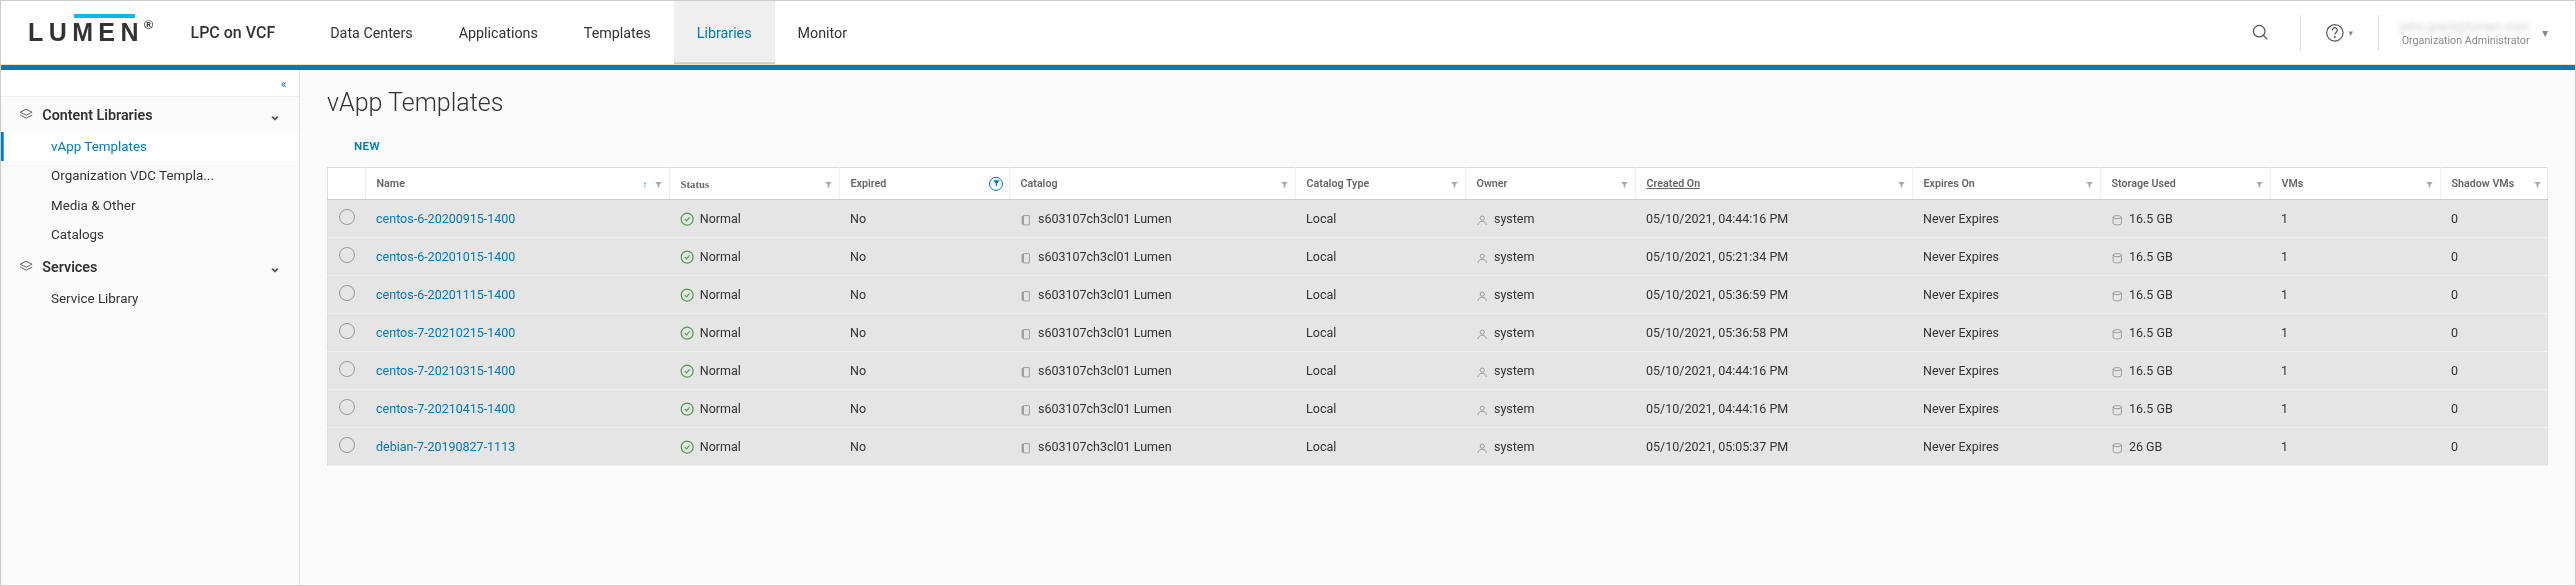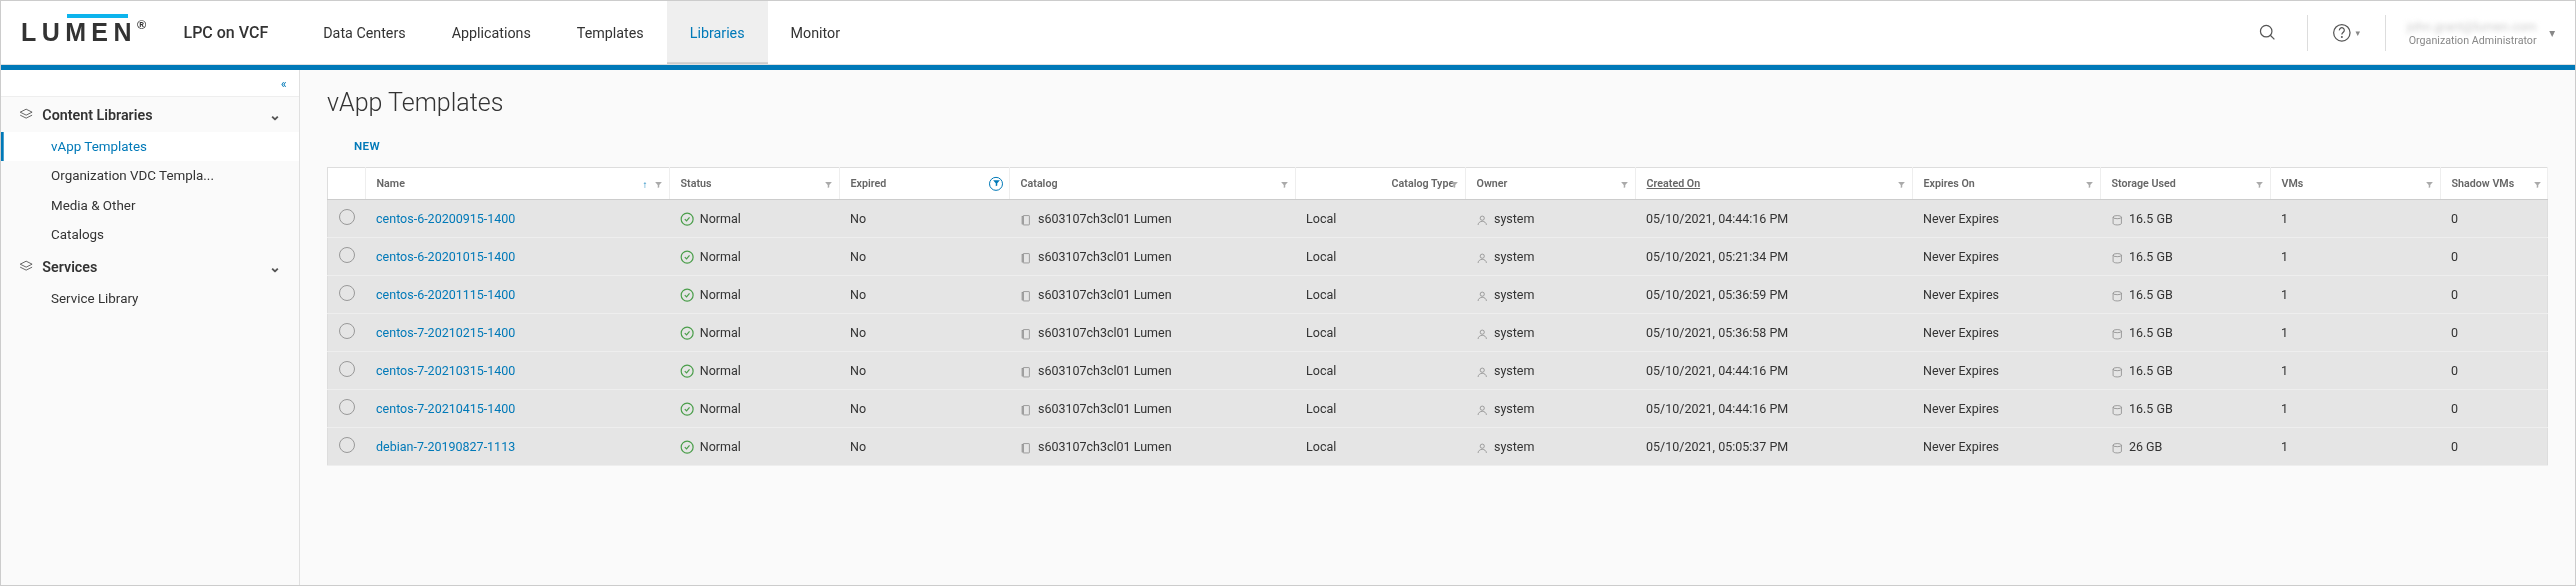--- a/index.html
+++ b/index.html
@@ -1,19 +1,19 @@
 <!DOCTYPE html>
 <html style="font-size:14.3px"><head>
   <meta charset="utf-8">
   <style>
     *{box-sizing:border-box;margin:0;padding:0}
     body{font-family:-apple-system,BlinkMacSystemFont,"Segoe UI",Roboto,sans-serif;font-size:11.6px;color:#333;background:#fff;width:2576px}
     .app{display:flex;flex-direction:column;border:1.8px solid #ccc;width:2576px;height:586px}
     
-    .topnav{display:flex;align-items:center;height:64px;border-bottom:0.9px solid #e0e0e0;padding:0 20px}
+    .topnav{display:flex;align-items:center;height:64px;border-bottom:0.9px solid #e0e0e0;padding:0 27px}
     .logo{font-size:25px;font-weight:700;letter-spacing:5.4px;font-family:Arial,sans-serif;margin-right:32px;position:relative}
     .logo-bar{position:absolute;top:-3.6px;left:46px;width:61px;height:3.6px;background:#0db4ed}
     .site-name{font-size:16px;font-weight:500;margin-right:32px}
     .nav-items{display:flex;align-items:stretch;height:100%}
     .nav-item{display:flex;align-items:center;padding:0 23px;font-size:14.3px;color:#333;cursor:pointer}
     .nav-item.active{background:#efefef;color:#0079b8;box-shadow:inset 0 -1.8px 0 #ccc}
     .top-right{margin-left:auto;display:flex;align-items:center;gap:21.5px}
     .icon-btn{width:34px;height:34px;display:flex;align-items:center;justify-content:center;cursor:pointer;color:#555}
     .divider{width:0.9px;height:36px;background:#ddd}
     .user-block{display:flex;flex-direction:column;align-items:flex-end;padding-right:7.2px}
@@ -130,32 +130,32 @@
       <h1 class="page-title">vApp Templates</h1>
       <span class="new-btn">NEW</span>
 
       <table class="table">
         <thead>
             <tr id="thead-row">
               <th style="width: 36px;"><span></span></th>
               <th style="width: 304px;"><span>Name</span><span class="th-sort">↑</span><span class="th-filter"><svg width="9" height="9" viewBox="0 0 24 24" fill="currentColor">
                     <path d="M3 4h18l-7 8v6l-4 2v-8z"></path>
                   </svg></span></th>
-              <th style="width: 170px;"><span>Status</span><span class="th-filter"><svg width="9" height="9" viewBox="0 0 24 24" fill="currentColor">
+              <th style="width: 170px; font-family: Liberation Serif, serif;"><span>Status</span><span class="th-filter"><svg width="9" height="9" viewBox="0 0 24 24" fill="currentColor">
                     <path d="M3 4h18l-7 8v6l-4 2v-8z"></path>
                   </svg></span></th>
               <th style="width: 170px;"><span>Expired</span><span class="th-filter active">
                   <svg width="9" height="9" viewBox="0 0 24 24" fill="currentColor">
                     <path d="M3 4h18l-7 8v6l-4 2v-8z"></path>
                   </svg>
                 </span></th>
               <th style="width: 286px;"><span>Catalog</span><span class="th-filter"><svg width="9" height="9" viewBox="0 0 24 24" fill="currentColor">
                     <path d="M3 4h18l-7 8v6l-4 2v-8z"></path>
                   </svg></span></th>
-              <th style="width: 170px; text-align: right;"><span>Catalog Type</span><span class="th-filter"><svg width="9" height="9" viewBox="0 0 24 24" fill="currentColor">
+              <th style="width: 170px;"><span>Catalog Type</span><span class="th-filter"><svg width="9" height="9" viewBox="0 0 24 24" fill="currentColor">
                     <path d="M3 4h18l-7 8v6l-4 2v-8z"></path>
                   </svg></span></th>
               <th style="width: 170px;"><span>Owner</span><span class="th-filter"><svg width="9" height="9" viewBox="0 0 24 24" fill="currentColor">
                     <path d="M3 4h18l-7 8v6l-4 2v-8z"></path>
                   </svg></span></th>
               <th style="width: 277px; text-decoration: underline;"><span>Created On</span><span class="th-filter"><svg width="9" height="9" viewBox="0 0 24 24" fill="currentColor">
                     <path d="M3 4h18l-7 8v6l-4 2v-8z"></path>
                   </svg></span></th>
               <th style="width: 188px;"><span>Expires On</span><span class="th-filter"><svg width="9" height="9" viewBox="0 0 24 24" fill="currentColor">
                     <path d="M3 4h18l-7 8v6l-4 2v-8z"></path>

